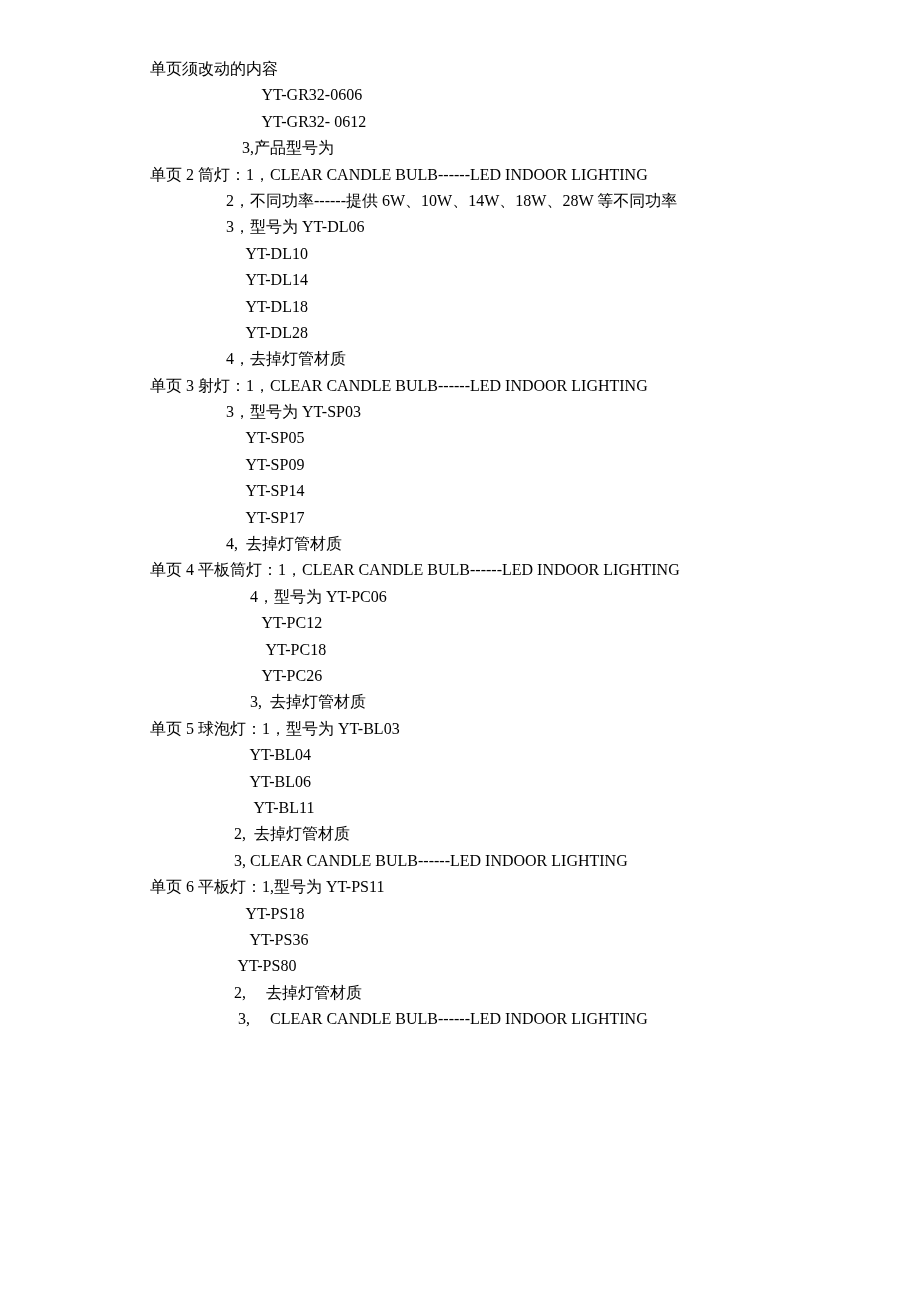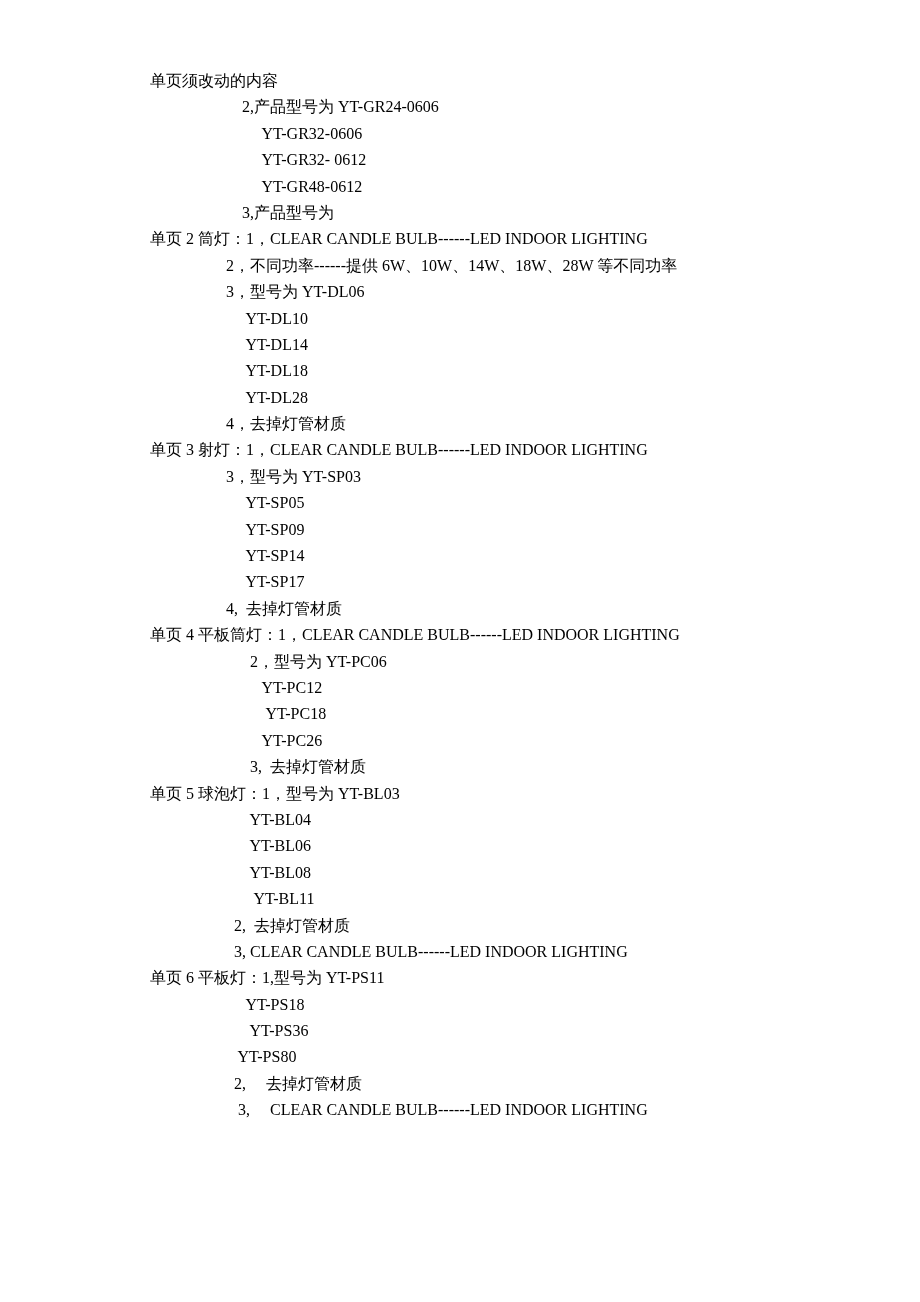--- a/index.html
+++ b/index.html
@@ -7,61 +7,57 @@
     padding: 0;
     background: #ffffff;
     font-family: "SimSun", "Times New Roman", serif;
     font-size: 16px;
     color: #000000;
     width: 920px;
   }
   .page {
     padding: 56px 0 0 150px;
     line-height: 1.65;
-    margin-top: 12px;
   }
   .line {
     white-space: pre;
   }
 </style>
 </head>
 <body>
 
 <div class="page">
   <div class="line">单页须改动的内容</div>
-  <div class="line">                       2,产品型号为 YT-GR24-0606</div>
   <div class="line">                            YT-GR32-0606</div>
   <div class="line">                            YT-GR32- 0612</div>
-  <div class="line">                            YT-GR48-0612</div>
   <div class="line">                       3,产品型号为</div>
   <div class="line">单页 2 筒灯：1，CLEAR CANDLE BULB------LED INDOOR LIGHTING</div>
   <div class="line">                   2，不同功率------提供 6W、10W、14W、18W、28W 等不同功率</div>
   <div class="line">                   3，型号为 YT-DL06</div>
   <div class="line">                        YT-DL10</div>
   <div class="line">                        YT-DL14</div>
   <div class="line">                        YT-DL18</div>
   <div class="line">                        YT-DL28</div>
   <div class="line">                   4，去掉灯管材质</div>
   <div class="line">单页 3 射灯：1，CLEAR CANDLE BULB------LED INDOOR LIGHTING</div>
   <div class="line">                   3，型号为 YT-SP03</div>
   <div class="line">                        YT-SP05</div>
   <div class="line">                        YT-SP09</div>
   <div class="line">                        YT-SP14</div>
   <div class="line">                        YT-SP17</div>
   <div class="line">                   4,  去掉灯管材质</div>
   <div class="line">单页 4 平板筒灯：1，CLEAR CANDLE BULB------LED INDOOR LIGHTING</div>
-  <div class="line">                         2，型号为 YT-PC06</div>
+  <div class="line">                         4，型号为 YT-PC06</div>
   <div class="line">                            YT-PC12</div>
   <div class="line">                             YT-PC18</div>
   <div class="line">                            YT-PC26</div>
   <div class="line">                         3,  去掉灯管材质</div>
   <div class="line">单页 5 球泡灯：1，型号为 YT-BL03</div>
   <div class="line">                         YT-BL04</div>
   <div class="line">                         YT-BL06</div>
-  <div class="line">                         YT-BL08</div>
   <div class="line">                          YT-BL11</div>
   <div class="line">                     2,  去掉灯管材质</div>
   <div class="line">                     3, CLEAR CANDLE BULB------LED INDOOR LIGHTING</div>
   <div class="line">单页 6 平板灯：1,型号为 YT-PS11</div>
   <div class="line">                        YT-PS18</div>
   <div class="line">                         YT-PS36</div>
   <div class="line">                      YT-PS80</div>
   <div class="line">                     2,     去掉灯管材质</div>
   <div class="line">                      3,     CLEAR CANDLE BULB------LED INDOOR LIGHTING</div>
 </div>

